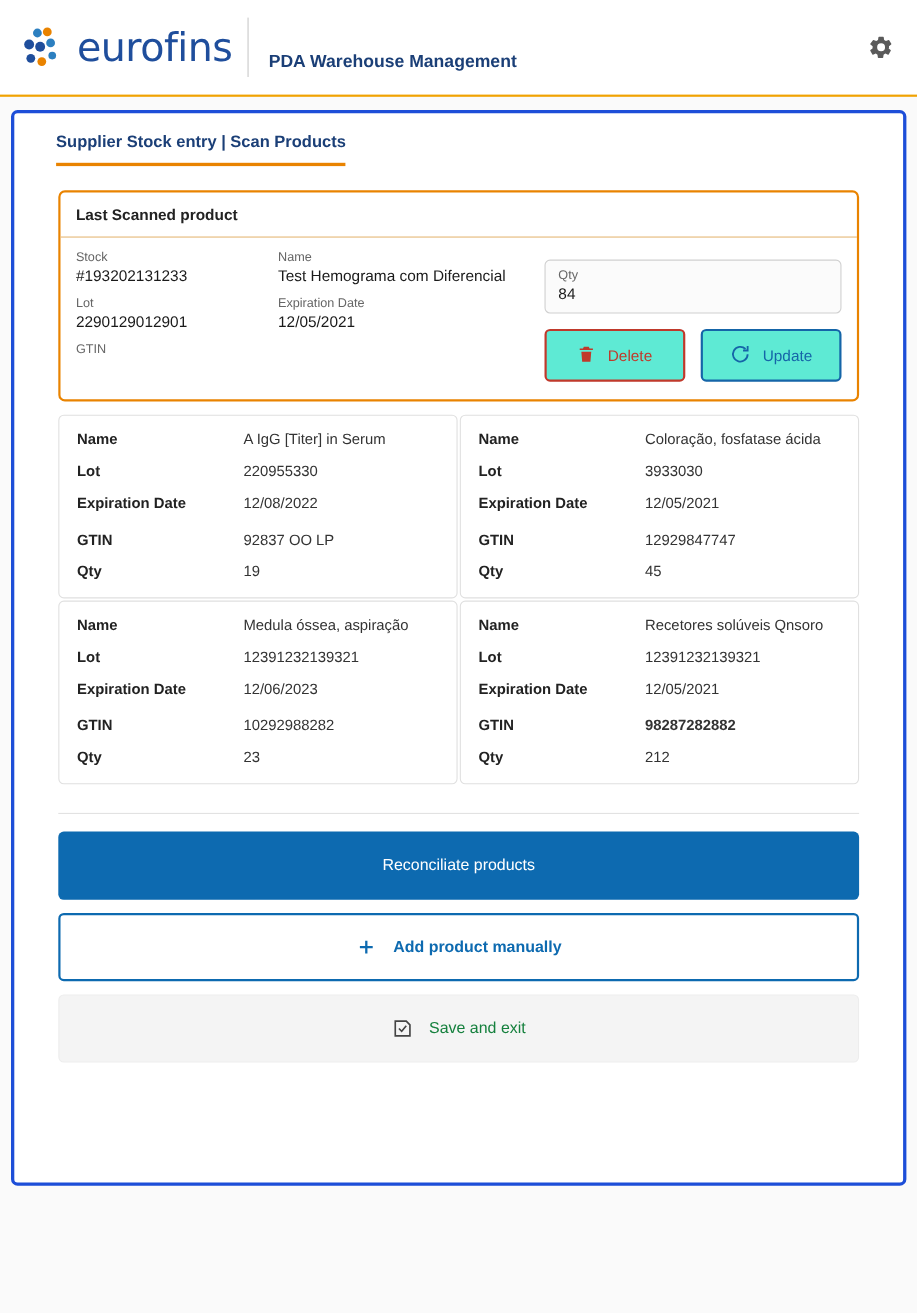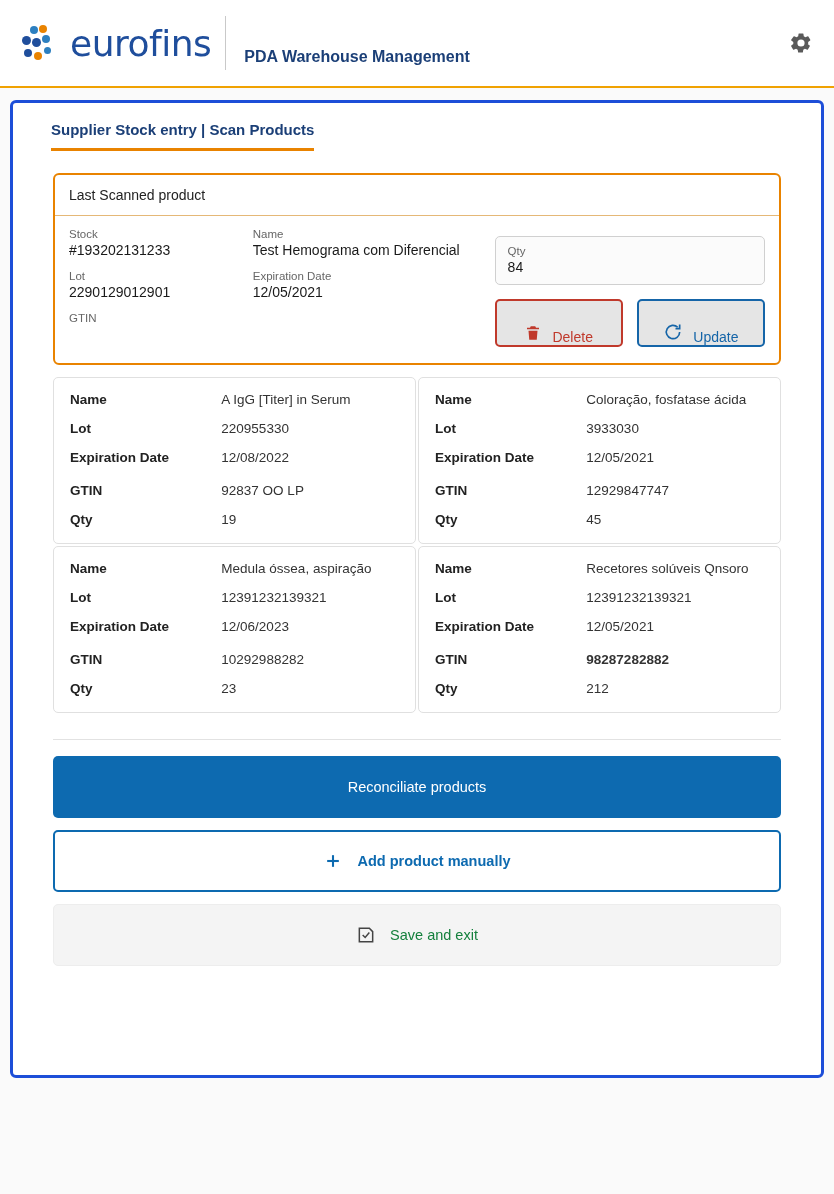--- a/index.html
+++ b/index.html
@@ -119,21 +119,21 @@
   }
 
   
   .last-scanned {
     border: 2px solid #e98300;
     border-radius: 6px;
     margin: 0 24px;
   }
   .ls-head {
     font-size: 14px;
-    font-weight: normal;
+    font-weight: bold;
     color: #222;
     padding: 12px 14px;
     border-bottom: 1px solid #e5b877;
   }
   .ls-body {
     display: flex;
     padding: 12px 14px 16px 14px;
   }
   .ls-left { width: 60%; }
   .fld { margin-bottom: 12px; }
@@ -157,25 +157,25 @@
     padding: 8px 12px 9px 12px;
   }
   .qty-label { font-size: 11.5px; color: #666; }
   .qty-value { font-size: 14px; color: #1a1a1a; margin-top: 2px; }
   .btn-row { display: flex; gap: 14px; }
   .btn {
     flex: 1;
     height: 48px;
     border-radius: 5px;
     display: flex;
-    align-items: flex-end;
+    align-items: center;
     justify-content: center;
     gap: 10px;
     font-size: 14px;
-    background: #e5e5e5;
+    background: #5eead4;
     cursor: pointer;
   }
   .btn-delete { border: 2px solid #c0392b; color: #c0392b; }
   .btn-update { border: 2px solid #1565a8; color: #1565a8; }
 
   
   .grid {
     display: grid;
     grid-template-columns: 1fr 1fr;
     gap: 2px 2px;

